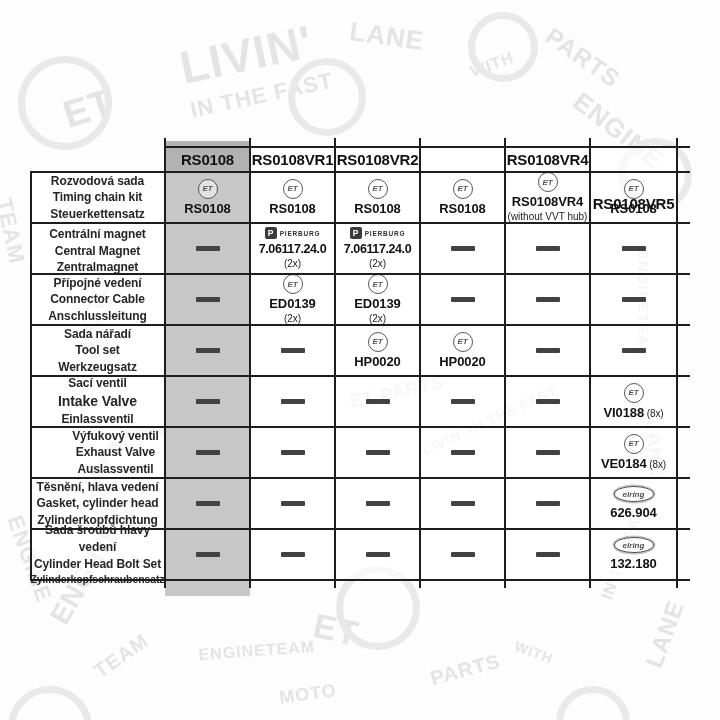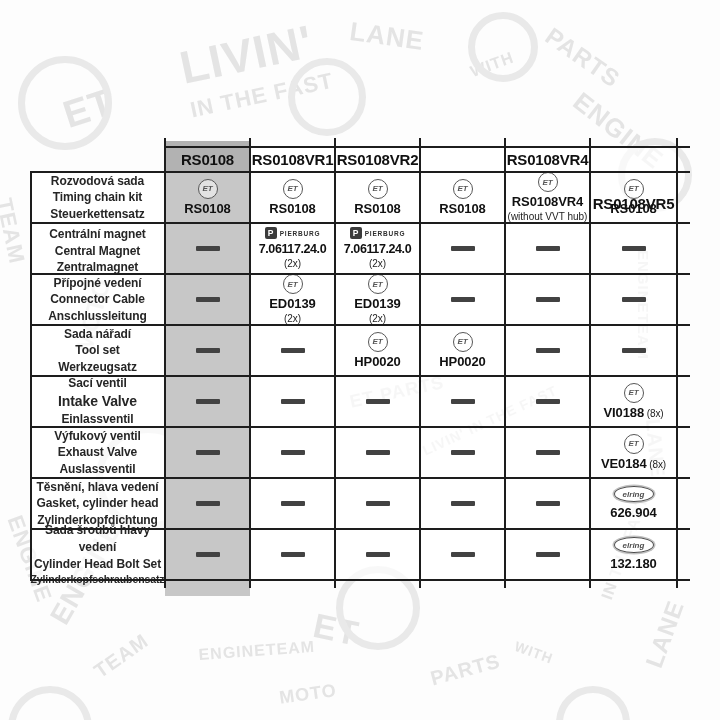--- a/index.html
+++ b/index.html
@@ -253,21 +253,21 @@
     </div>
     <div class="cell" style="left: 505px; top: 376px; width: 85px; height: 51px; position: absolute;">
       <div class="dash" style="background: rgb(66, 66, 66);"></div>
     </div>
     <div class="cell" style="left: 590px; top: 376px; width: 87px; height: 51px; position: absolute;">
       <div class="etlogo">
         <span>ET</span>
       </div>
       <div class="val">VI0188<span class="note-inline"> (8x)</span></div>
     </div>
-    <div class="cell" style="left: 30px; top: 427px; width: 135px; height: 51px; position: absolute;">
+    <div class="cell" style="left: 30px; top: 427px; width: 135px; height: 51px; position: absolute; padding-left: 18px;">
       <span class="lab-line" style="font-size: 12px;">Výfukový ventil</span>
       <span class="lab-line" style="font-size: 12px;">Exhaust Valve</span>
       <span class="lab-line" style="font-size: 12px;">Auslassventil</span>
     </div>
     <div class="cell" style="left: 165px; top: 427px; width: 85px; height: 51px; position: absolute;">
       <div class="dash" style="background: rgb(66, 66, 66);"></div>
     </div>
     <div class="cell" style="left: 250px; top: 427px; width: 85px; height: 51px; position: absolute;">
       <div class="dash" style="background: rgb(66, 66, 66);"></div>
     </div>

